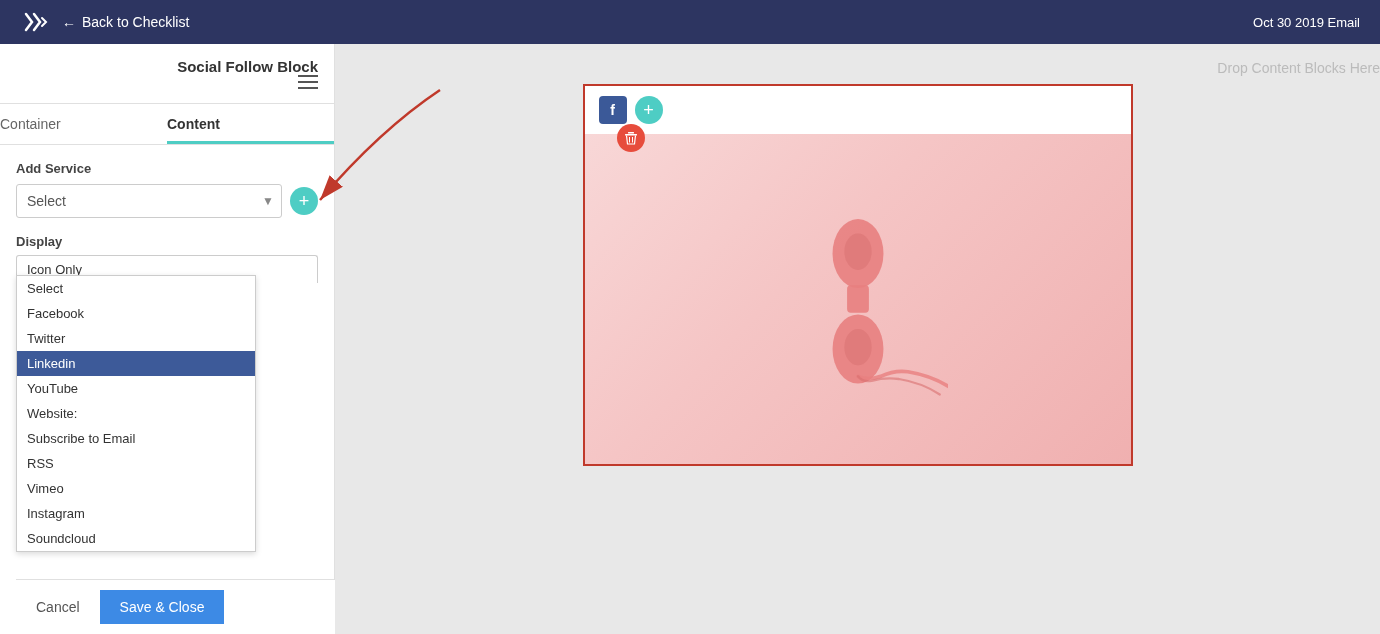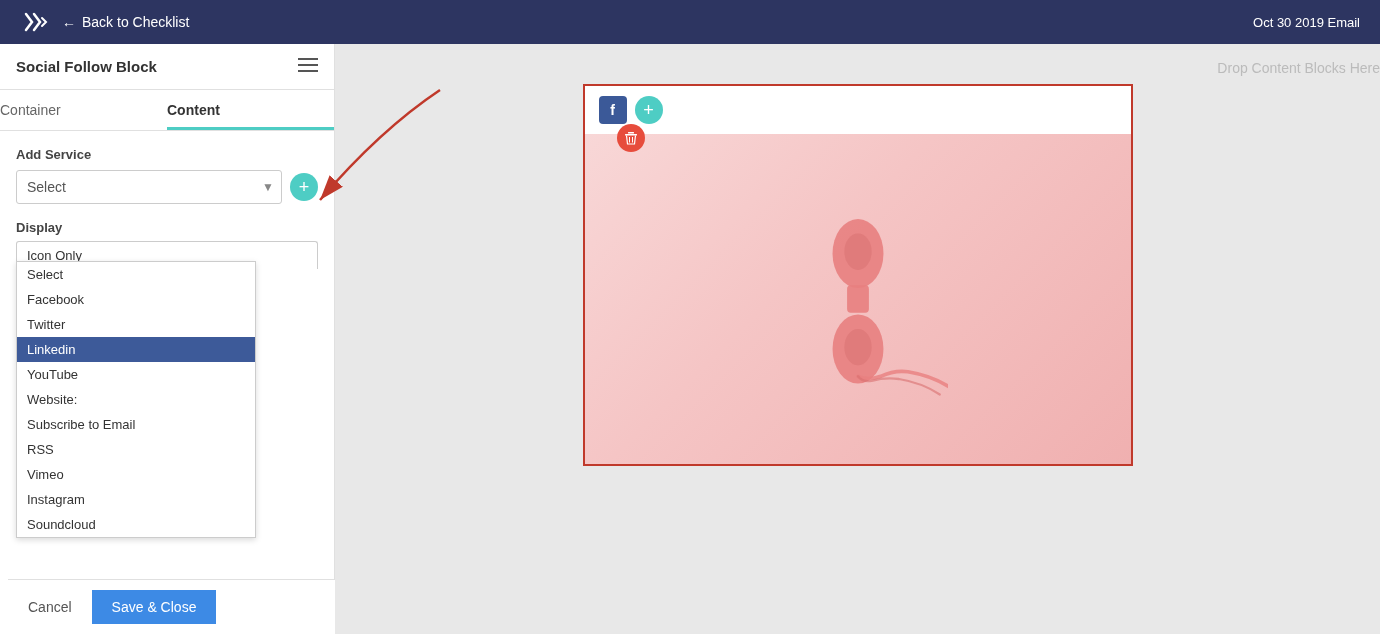--- a/index.html
+++ b/index.html
@@ -50,22 +50,23 @@
       background: white;
       border-right: 1px solid #e0e0e0;
       display: flex;
       flex-direction: column;
     }
 
     .sidebar-header {
       padding: 14px 16px;
       border-bottom: 1px solid #e0e0e0;
       display: flex;
-      align-items: flex-start;
+      align-items: flex-end;
       justify-content: space-between;
+      flex-direction: column;
     }
     .sidebar-title {
       font-size: 15px;
       font-weight: 600;
       color: #333;
     }
     .hamburger-icon {
       display: flex;
       flex-direction: column;
       gap: 4px;
@@ -218,21 +219,21 @@
       width: 300px;
       height: 160px;
       pointer-events: none;
       z-index: 200;
     }
 
     
     .sidebar-footer {
       position: absolute;
       bottom: 0;
-      left: 8px;
+      left: 16px;
       width: 335px;
       display: flex;
       align-items: center;
       gap: 0;
       padding: 10px 8px;
       border-top: 1px solid #e0e0e0;
       background: white;
     }
     .cancel-btn {
       background: none;

